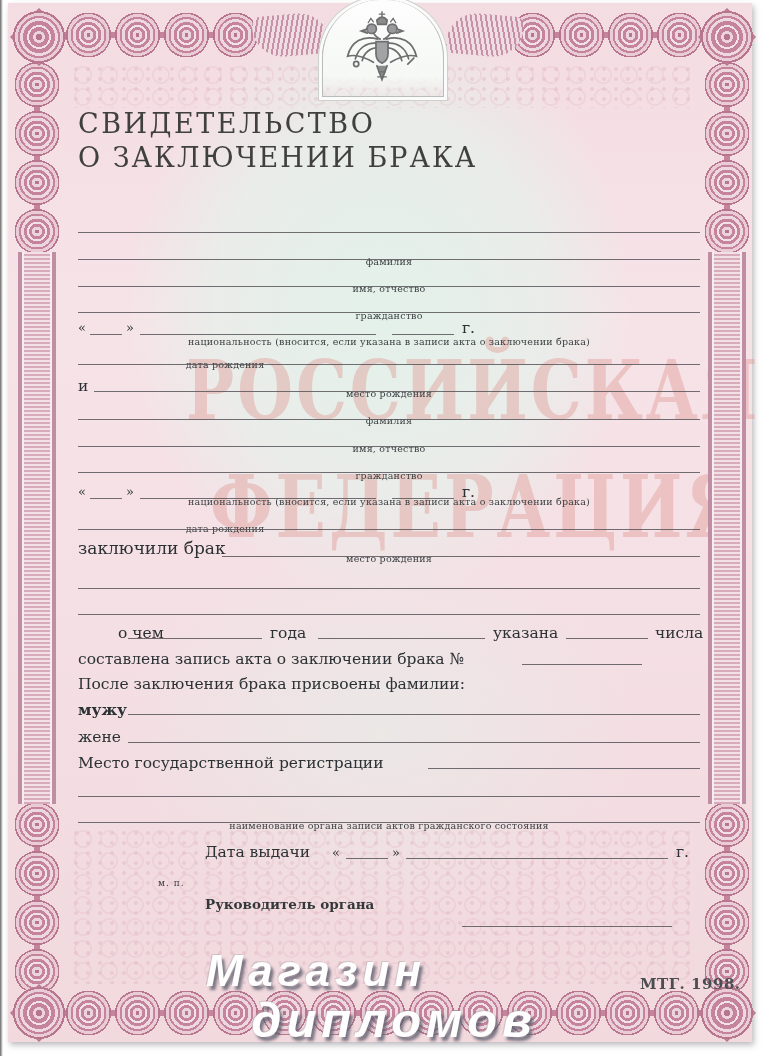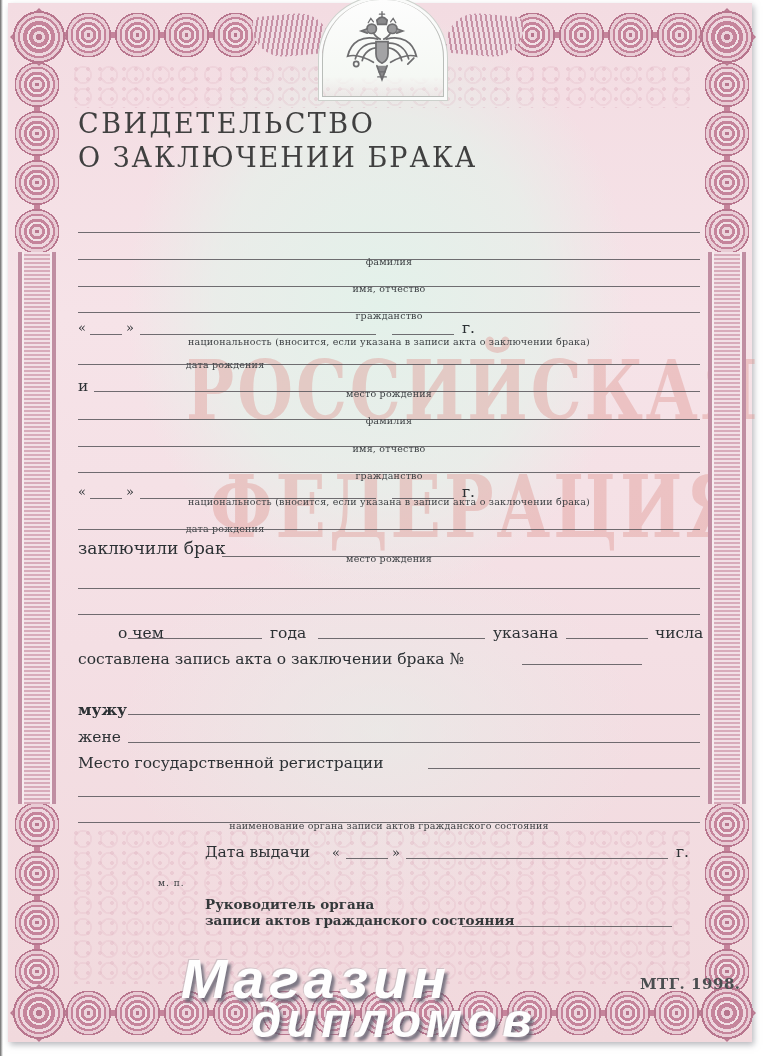--- a/index.html
+++ b/index.html
@@ -54,21 +54,21 @@
   .txt{position:absolute;z-index:9;font-size:15.5px;color:#2c3134;white-space:nowrap;}
   .t17{font-size:17px;}
   .q{font-size:13px;color:#2c3134;}
   .small{font-size:9px;letter-spacing:1px;color:#3b3f42;}
   .boldtxt{font-weight:bold;font-size:13.5px;color:#33383a;}
   .formcode{position:absolute;left:640px;top:975px;z-index:9;font-size:15px;font-weight:bold;color:#4a4e50;letter-spacing:.5px;}
   
   .overlay{position:absolute;z-index:50;left:0;width:768px;text-align:center;
       font-family:"Liberation Sans",sans-serif;font-style:italic;font-weight:bold;color:#fefefe;
       text-shadow:3px 4px 3px rgba(95,95,110,.8),-1px -1px 0 rgba(160,160,165,.4);letter-spacing:5px;}
-  .ov1{position:absolute;left:0;top:946px;width:632px;font-size:56px;}
+  .ov1{position:absolute;left:0;top:946px;width:632px;font-size:44px;}
   .ov2{position:absolute;left:10px;top:992px;width:768px;font-size:49px;}
 </style>
 </head>
 <body>
 
 <div class="page">
   <div class="cert"></div>
 
   <div class="corner" style="left:12px;top:10px;"></div>
   <div class="corner" style="left:700px;top:10px;"></div>
@@ -166,38 +166,38 @@
 
   <div class="txt" style="left:78px;top:624px;margin-left:40px;">о чем</div>
   <div class="rule" style="left:128px;top:638px;width:134px;"></div>
   <div class="txt" style="left:270px;top:624px;">года</div>
   <div class="rule" style="left:318px;top:638px;width:167px;"></div>
   <div class="txt" style="left:493px;top:624px;">указана</div>
   <div class="rule" style="left:566px;top:638px;width:82px;"></div>
   <div class="txt" style="left:655px;top:624px;">числа</div>
   <div class="txt" style="left:78px;top:650px;">составлена запись акта о заключении брака №</div>
   <div class="rule" style="left:522px;top:664px;width:120px;"></div>
+  <div class="txt" style="left:78px;top:675px;">После заключения брака присвоены фамилии:</div>
   <div class="txt" style="left:78px;top:700px;font-weight:bold;">мужу</div>
   <div class="rule" style="left:128px;top:714px;width:572px;"></div>
   <div class="txt" style="left:78px;top:728px;">жене</div>
   <div class="rule" style="left:128px;top:742px;width:572px;"></div>
   <div class="txt" style="left:78px;top:754px;">Место государственной регистрации</div>
   <div class="rule" style="left:428px;top:768px;width:272px;"></div>
   <div class="rule" style="left:78px;top:796px;width:622px;"></div>
   <div class="lbl" style="left:78px;top:800px;width:622px;">наименование органа записи актов гражданского состояния</div>
   <div class="rule" style="left:78px;top:822px;width:622px;"></div>
 
   <div class="txt" style="left:205px;top:843px;">Дата выдачи</div>
   <div class="txt q" style="left:332px;top:845px;">«</div>
   <div class="rule" style="left:346px;top:858px;width:42px;"></div>
   <div class="txt q" style="left:392px;top:845px;">»</div>
   <div class="rule" style="left:406px;top:858px;width:262px;"></div>
   <div class="txt" style="left:676px;top:843px;">г.</div>
   <div class="txt small" style="left:158px;top:878px;">м. п.</div>
   <div class="txt boldtxt" style="left:205px;top:896px;">Руководитель органа</div>
-  <div class="txt boldtxt" style="left:205px;top:912px;">записи актов гражданского состояния</div>
   <div class="rule" style="left:462px;top:926px;width:210px;"></div>
 
   <div class="formcode">МТГ. 1998.</div>
 
   <div class="ov1 overlay">Магазин</div>
   <div class="ov2 overlay">дипломов</div>
 </div>
 
 </body></html>

